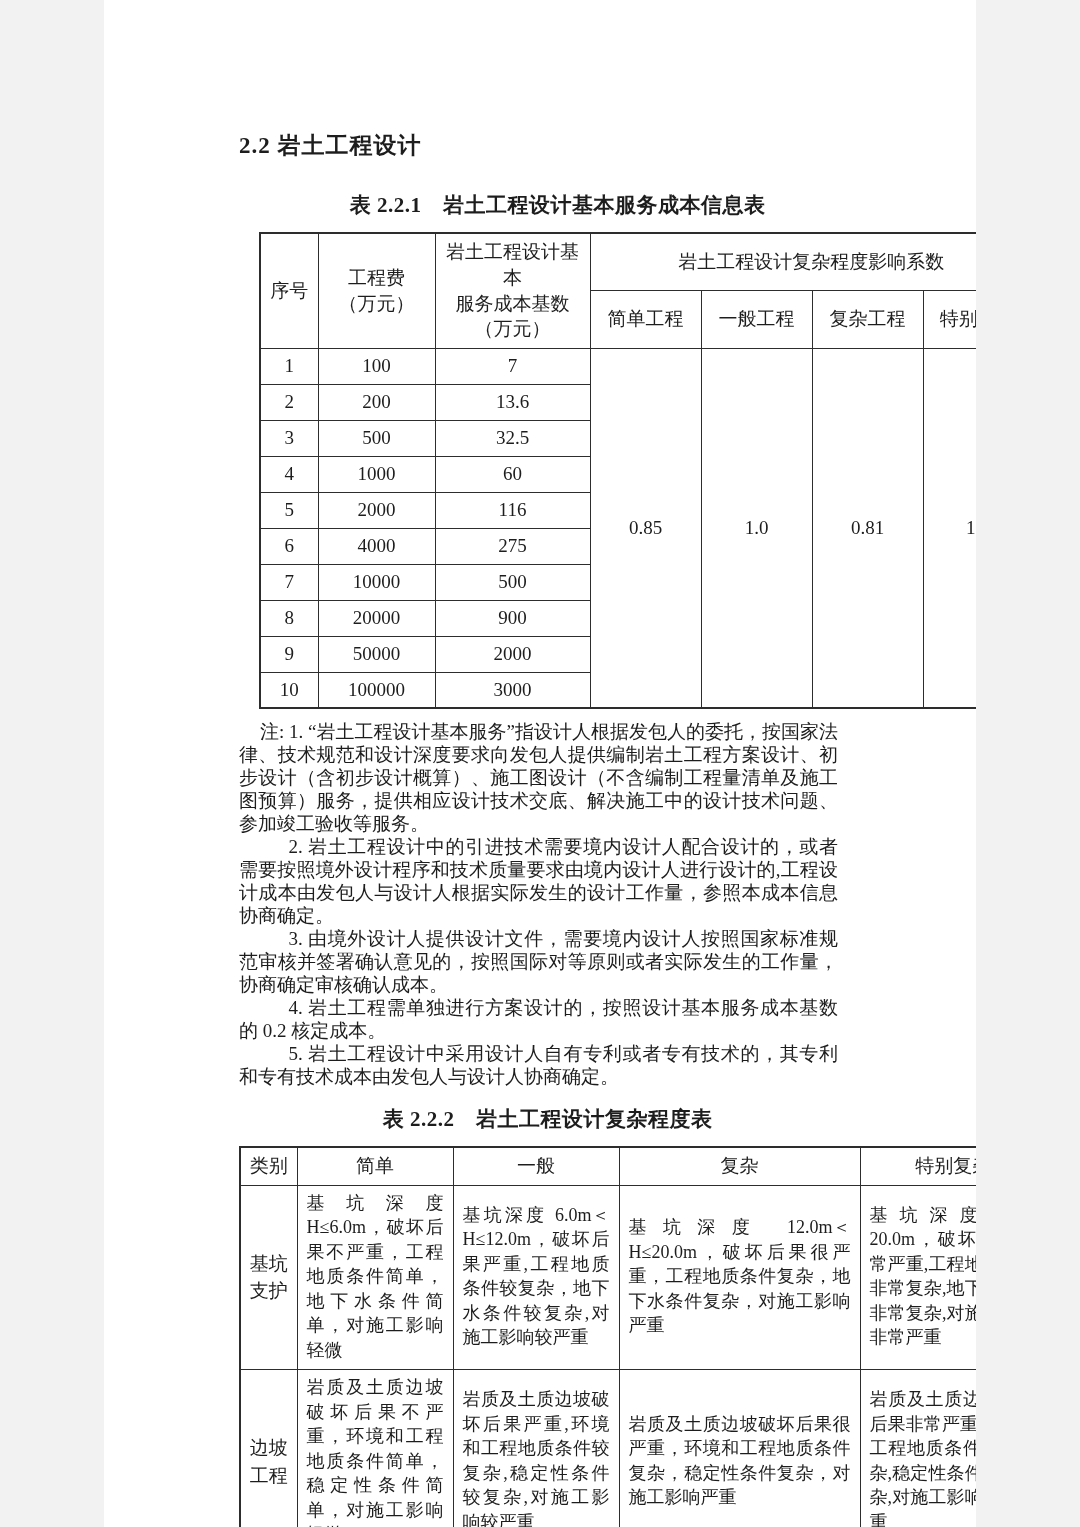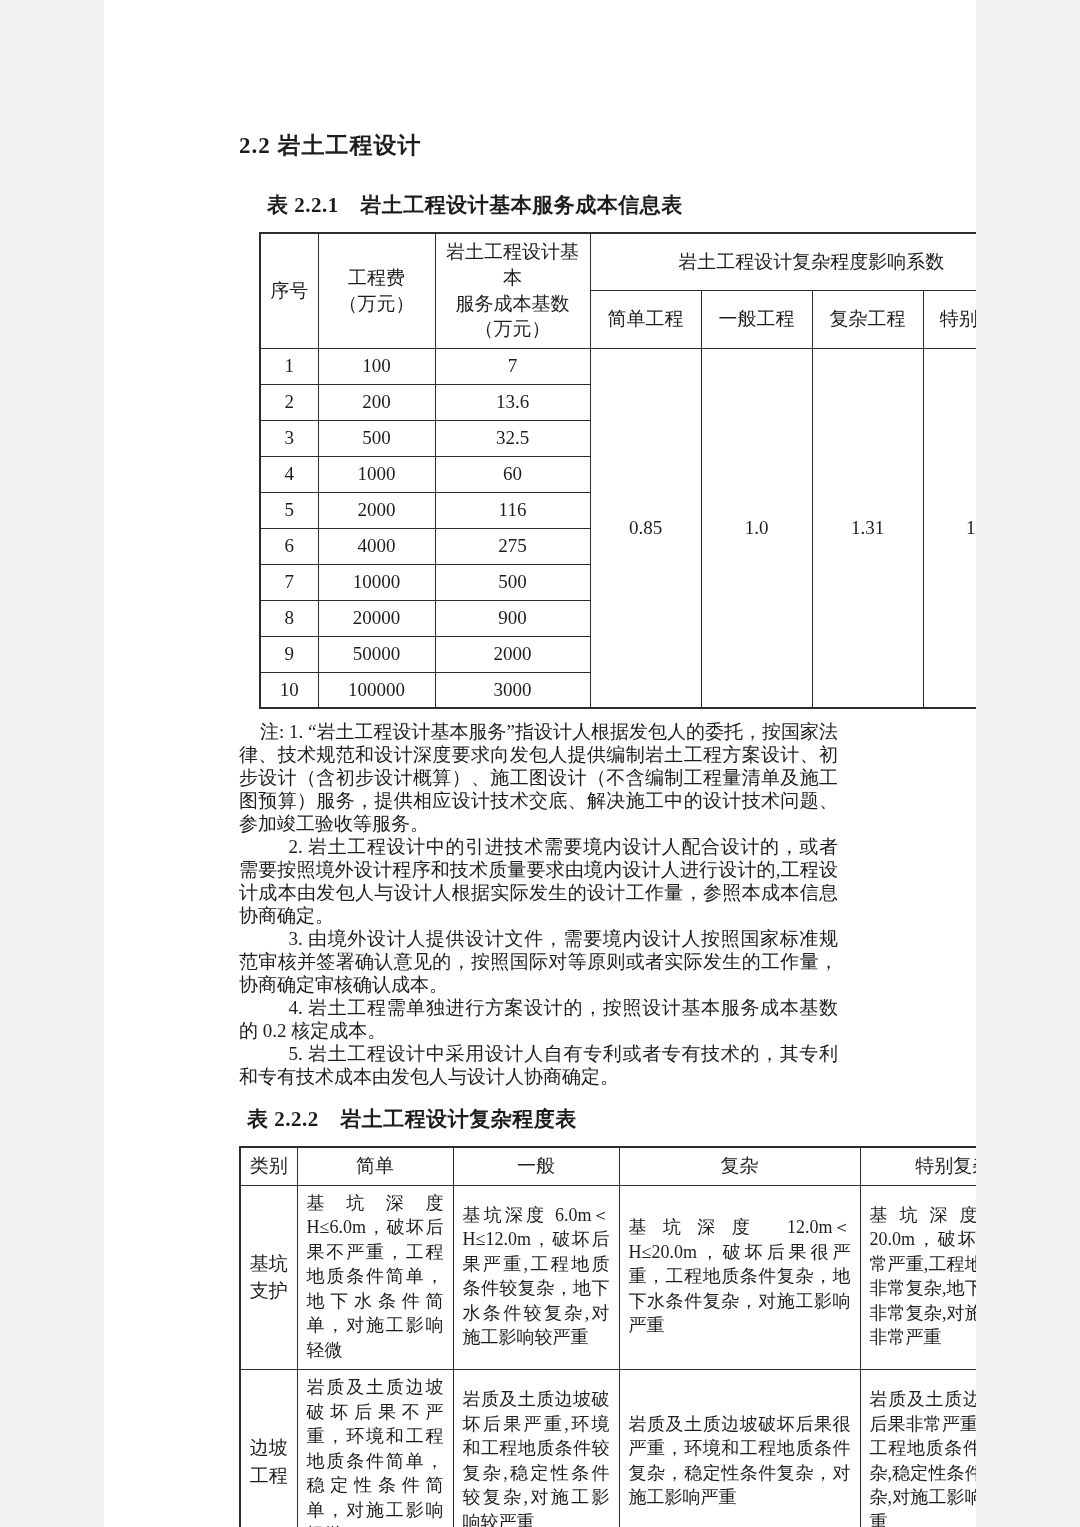--- a/index.html
+++ b/index.html
@@ -19,22 +19,23 @@
 
   .section-title {
     font-size: 23px;
     font-weight: bold;
     margin: 0 0 30px 0;
     letter-spacing: 1px;
   }
   .table-caption {
     font-size: 21px;
     font-weight: bold;
-    margin: 0 0 13px 3px;
+    margin: 0 0 13px 13px;
     letter-spacing: 0.5px;
+    text-align: center;
   }
   .caption1 { padding-left: 25px; }
   .caption2 { padding-left: 5px; margin-top: 17px; }
 
   table {
     border-collapse: collapse;
     table-layout: fixed;
     border: 2px solid #2d2d2d;
   }
   th, td {
@@ -112,21 +113,21 @@
         <th>特别复杂</th>
       </tr>
     </thead>
     <tbody>
       <tr>
         <td>1</td>
         <td>100</td>
         <td>7</td>
         <td rowspan="10" class="coeff-cell">0.85</td>
         <td rowspan="10" class="coeff-cell">1.0</td>
-        <td rowspan="10" class="coeff-cell">1.31</td>
+        <td rowspan="10" class="coeff-cell">0.81</td>
         <td rowspan="10" class="coeff-cell">1.3</td>
       </tr>
       <tr>
         <td>2</td>
         <td>200</td>
         <td>13.6</td>
       </tr>
       <tr>
         <td>3</td>
         <td>500</td>

